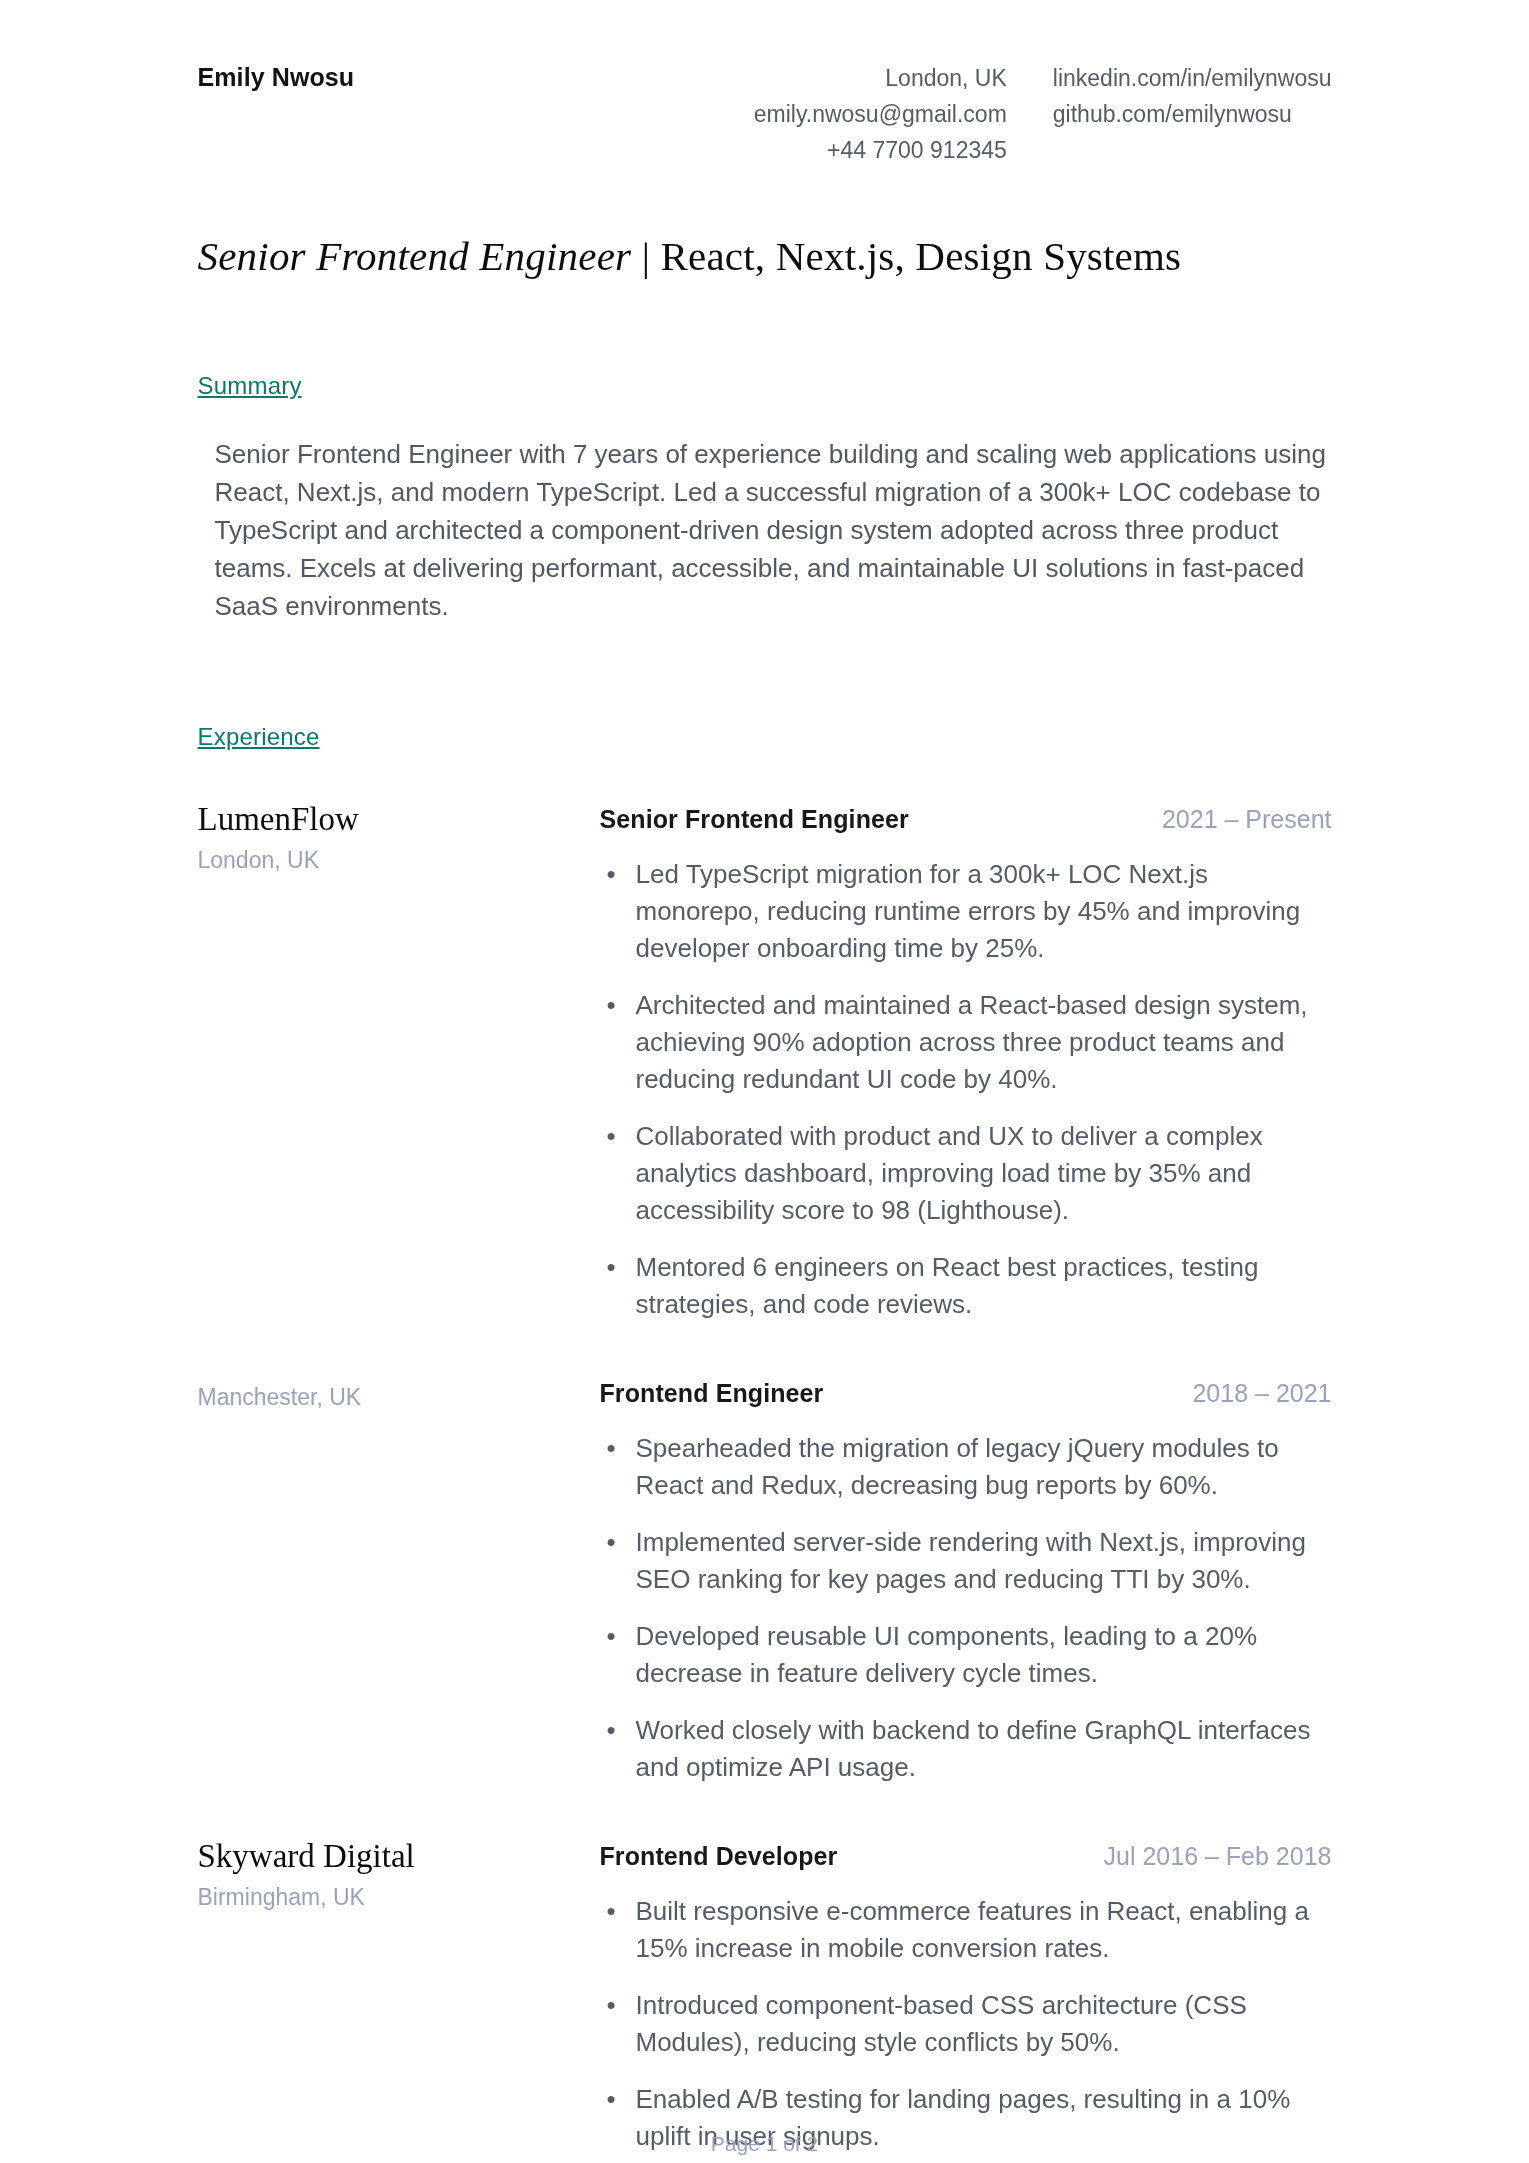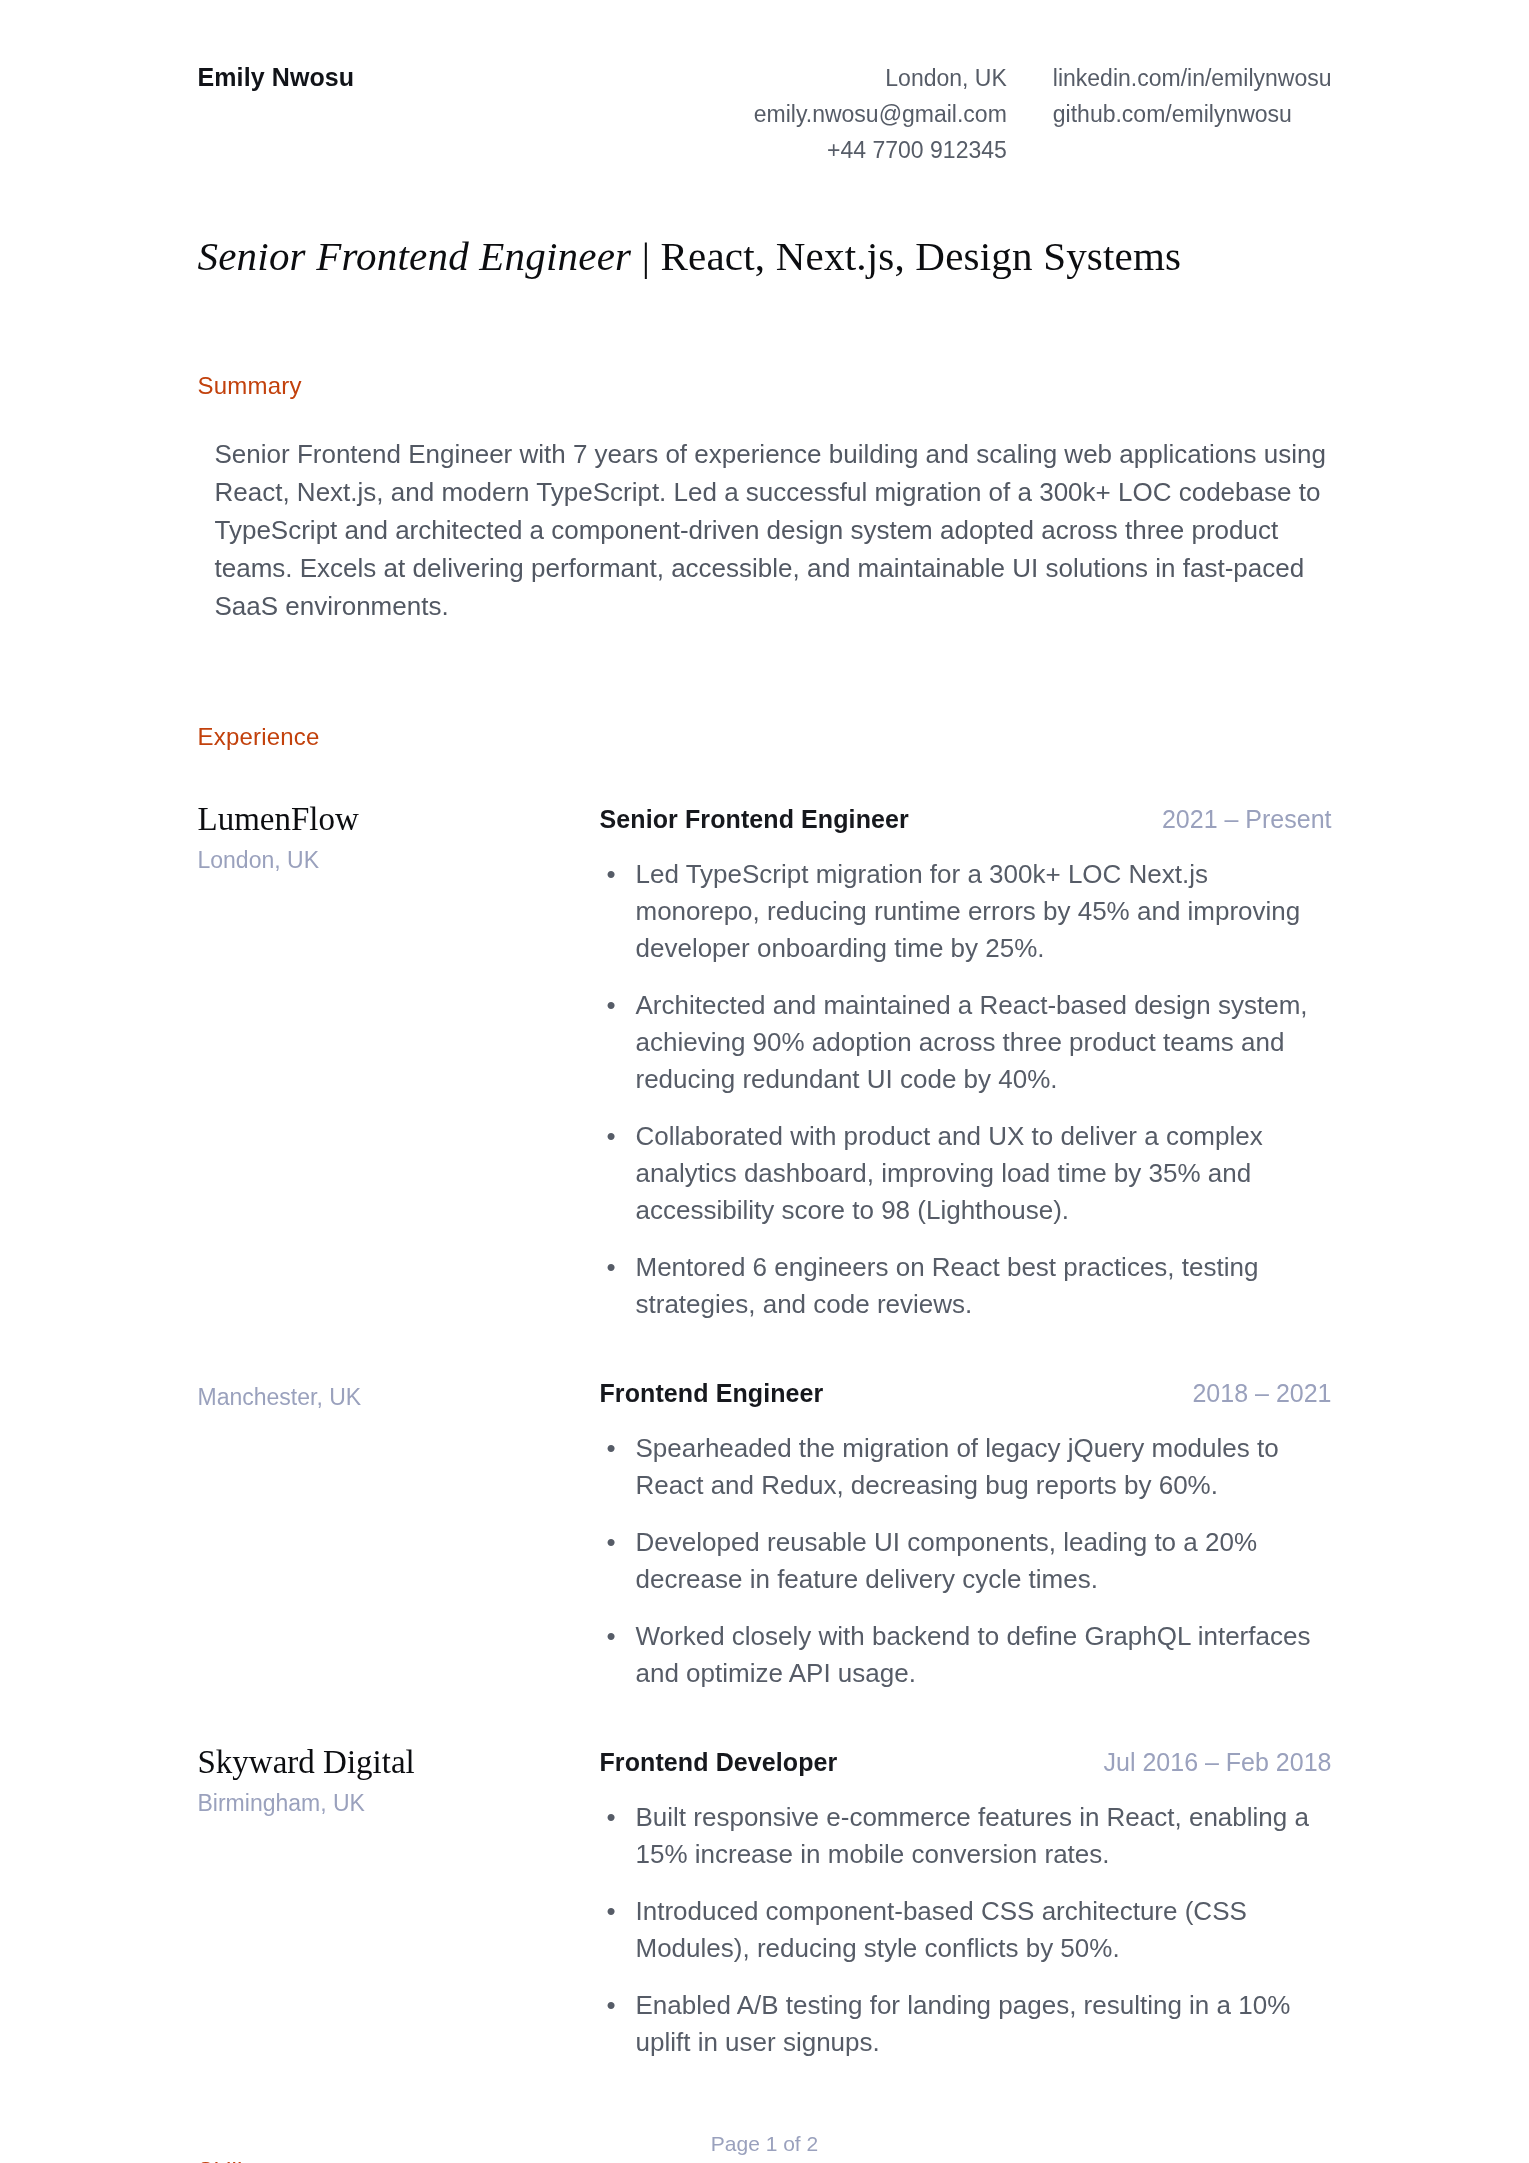--- a/index.html
+++ b/index.html
@@ -53,22 +53,23 @@
     font-weight: 400;
     color: #0c0d10;
     letter-spacing: 0.2px;
   }
   .headline .italic { font-style: italic; }
 
   
   .sec-label {
     font-size: 24px;
     font-weight: 400;
-    color: #c2410c;
+    color: #0f766e;
     letter-spacing: 0.2px;
+    text-decoration: underline;
   }
   .sec-label.summary { margin-top: 92px; }
   .sec-label.experience { margin-top: 98px; }
   .sec-label.skills { margin-top: 96px; }
 
   
   .summary-text {
     margin-top: 35px;
     font-size: 26px;
     line-height: 38px;
@@ -219,20 +220,21 @@
       <div class="job-left">
         <div class="location">Manchester, UK</div>
       </div>
       <div class="job-right">
         <div class="job-header">
           <div class="role">Frontend Engineer</div>
           <div class="dates">2018 – 2021</div>
         </div>
         <ul class="bullets">
           <li>Spearheaded the migration of legacy jQuery modules to React and Redux, decreasing bug reports by 60%.</li>
+          <li>Implemented server-side rendering with Next.js, improving SEO ranking for key pages and reducing TTI by 30%.</li>
           <li>Developed reusable UI components, leading to a 20% decrease in feature delivery cycle times.</li>
           <li>Worked closely with backend to define GraphQL interfaces and optimize API usage.</li>
         </ul>
       </div>
     </div>
 
     <div class="job">
       <div class="job-left">
         <div class="company">Skyward Digital</div>
         <div class="location">Birmingham, UK</div>

